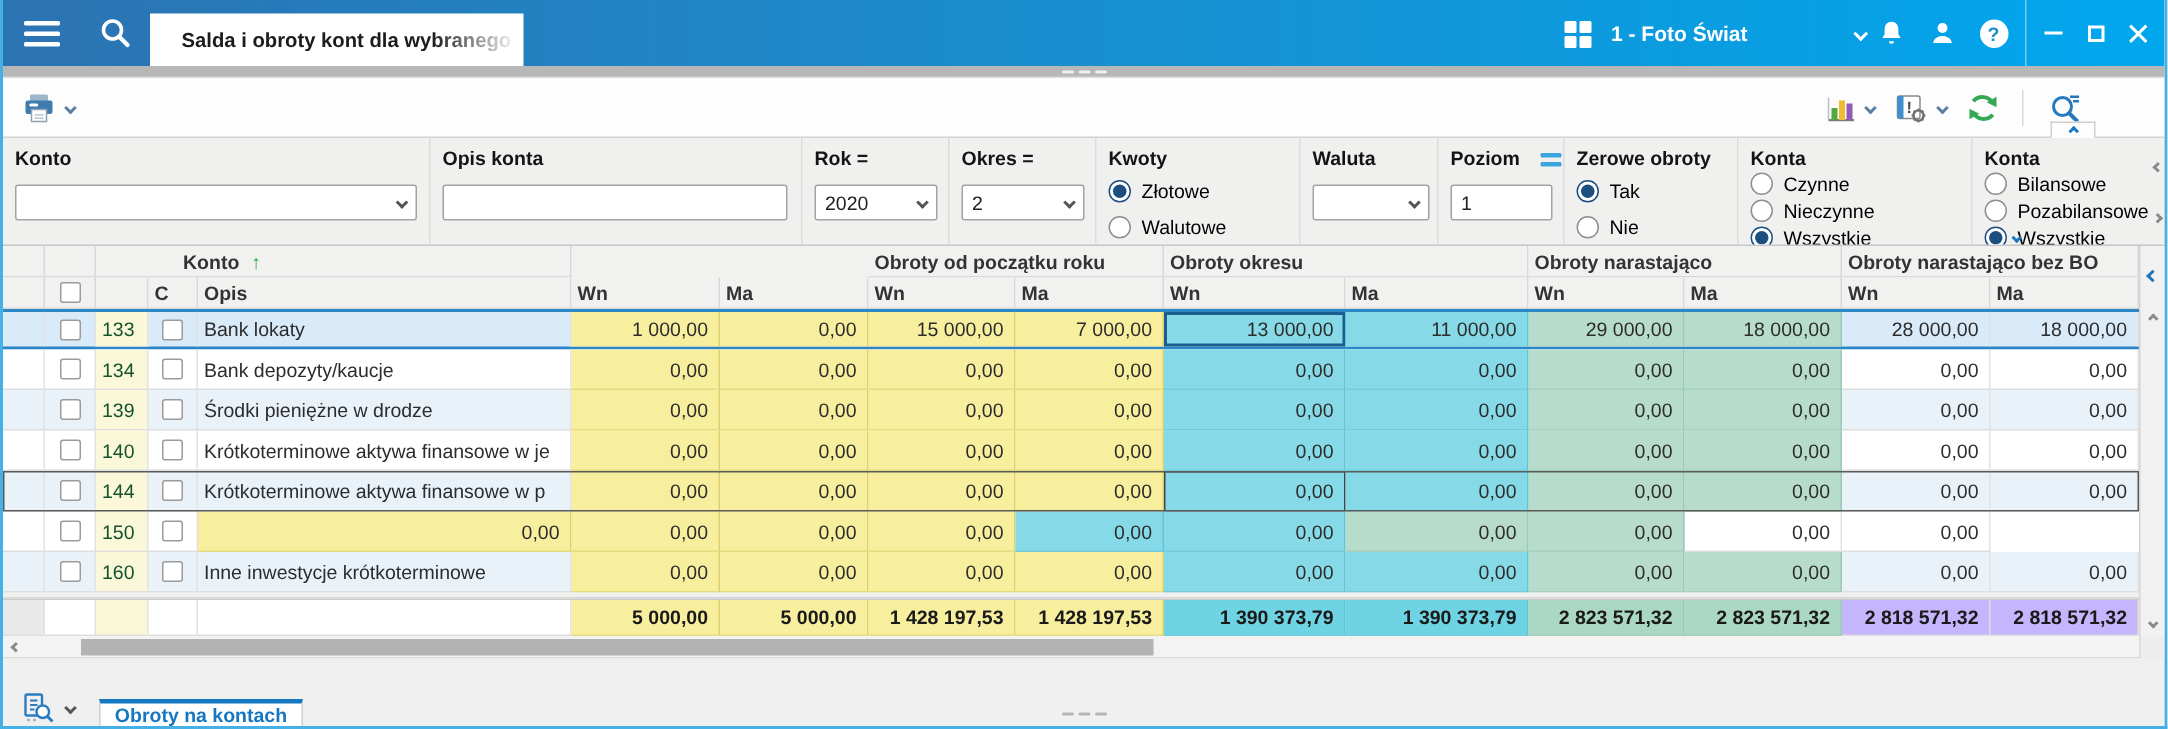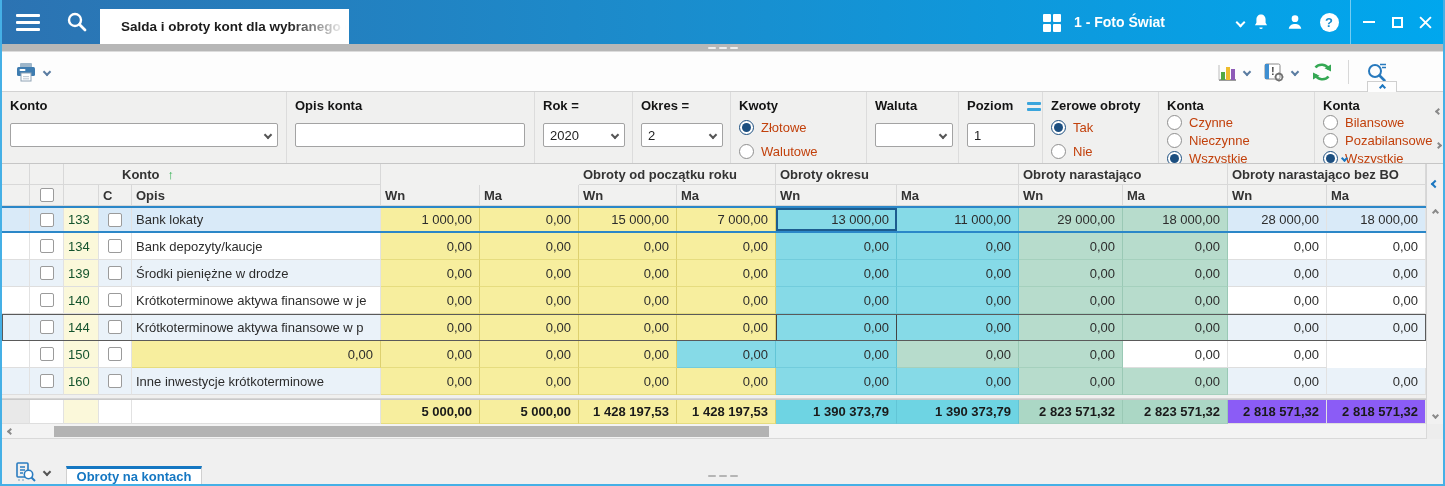--- a/index.html
+++ b/index.html
@@ -48,21 +48,21 @@
   .collapse-up .chev{width:5px;height:5px;color:#1d77c0}
 
   
   .filters{height:72px;flex:0 0 72px;background:#f0f0ef;border-bottom:1px solid #c6c6c6;position:relative;font-size:13px;overflow:hidden}
   .fg{position:absolute;top:0;height:72px;padding:6px 8px 0 8px;border-left:1px solid #dcdcdc}
   .fg.first{border-left:none}
   .flabel{font-weight:bold;color:#141414;white-space:nowrap}
   .combo{margin-top:10px;height:24px;background:#fff;border:1px solid #a3a3a3;border-radius:2px;display:flex;align-items:center;padding:0 6px;font-size:13px;color:#222;cursor:pointer}
   .combo .chev{margin-left:auto;color:#555;width:6px;height:6px}
   .tinput{margin-top:10px;height:24px;background:#fff;border:1px solid #a3a3a3;border-radius:2px;padding:0 6px;font-size:13px;color:#222;display:flex;align-items:center}
-  .ropt{display:flex;align-items:center;gap:7px;cursor:pointer;color:#c2410c;white-space:nowrap}
+  .ropt{display:flex;align-items:center;gap:7px;cursor:pointer;color:#000000;white-space:nowrap}
   .radio{width:15px;height:15px;border-radius:50%;background:#fff;border:1px solid #8f8f8f;flex:0 0 15px;position:relative}
   .radio.on{border-color:#1c4f80}
   .radio.on::after{content:"";position:absolute;left:2px;top:2px;right:2px;bottom:2px;border-radius:50%;background:#1c4f80}
   .rstack2{margin-top:7px;display:flex;flex-direction:column;gap:9px}
   .rstack3{margin-top:2px;display:flex;flex-direction:column;gap:3px}
   .eqicon{display:inline-flex;flex-direction:column;gap:3px;margin-left:14px;vertical-align:middle}
   .eqicon i{width:14px;height:3px;background:#3aa5dc;border-radius:1px}
   .fside{position:absolute;right:2px;color:#8a8a8a}
   .filter-collapse{position:absolute;right:86px;bottom:0;width:26px;height:10px;display:flex;align-items:center;justify-content:center}
   .filter-collapse .chev{width:5px;height:5px;color:#1d77c0}
@@ -90,21 +90,21 @@
   .v-plain{background:transparent}
   .c-konto{background:#fbf8da;color:#14532d}
   .sel-cell{outline:2px solid #1c5c8f;outline-offset:-2px}
   .focus-cell{outline:1px solid #444;outline-offset:-1px}
   .chk{width:14px;height:14px;background:#fff;border:1px solid #9b9b9b;border-radius:2px;margin:0 auto;cursor:pointer}
   .gap{height:4px;background:#f0f0ef;border-bottom:1px solid #d5d5d5}
   .sumrow{height:25px;background:#fff;border-top:1px solid #c9c9c9}
   .sumrow .cell{font-weight:bold;color:#1a1a1a}
   .sumrow .v-cyan{background:#6ed4e3}
   .sumrow .v-teal{background:#abd7c5}
-  .sumrow .v-plain{background:#8b5cf6}
+  .sumrow .v-plain{background:#c4b5fd}
   .sumrow .c-ind{background:#e9e9e9}
 
   
   .vscroll{width:17px;flex:0 0 17px;background:#f1f1f1;border-left:1px solid #d5d5d5;display:flex;flex-direction:column;align-items:center}
   .vs-colnav{height:40px;display:flex;align-items:center;justify-content:center;color:#1d77c0;width:100%;cursor:pointer}
   .vs-colnav .chev{width:6px;height:6px;border-width:2px}
   .vs-btn{height:17px;width:100%;display:flex;align-items:center;justify-content:center;color:#8a8a8a;cursor:pointer}
   .vs-btn .chev{width:5px;height:5px}
   .vs-track{flex:1}
 

